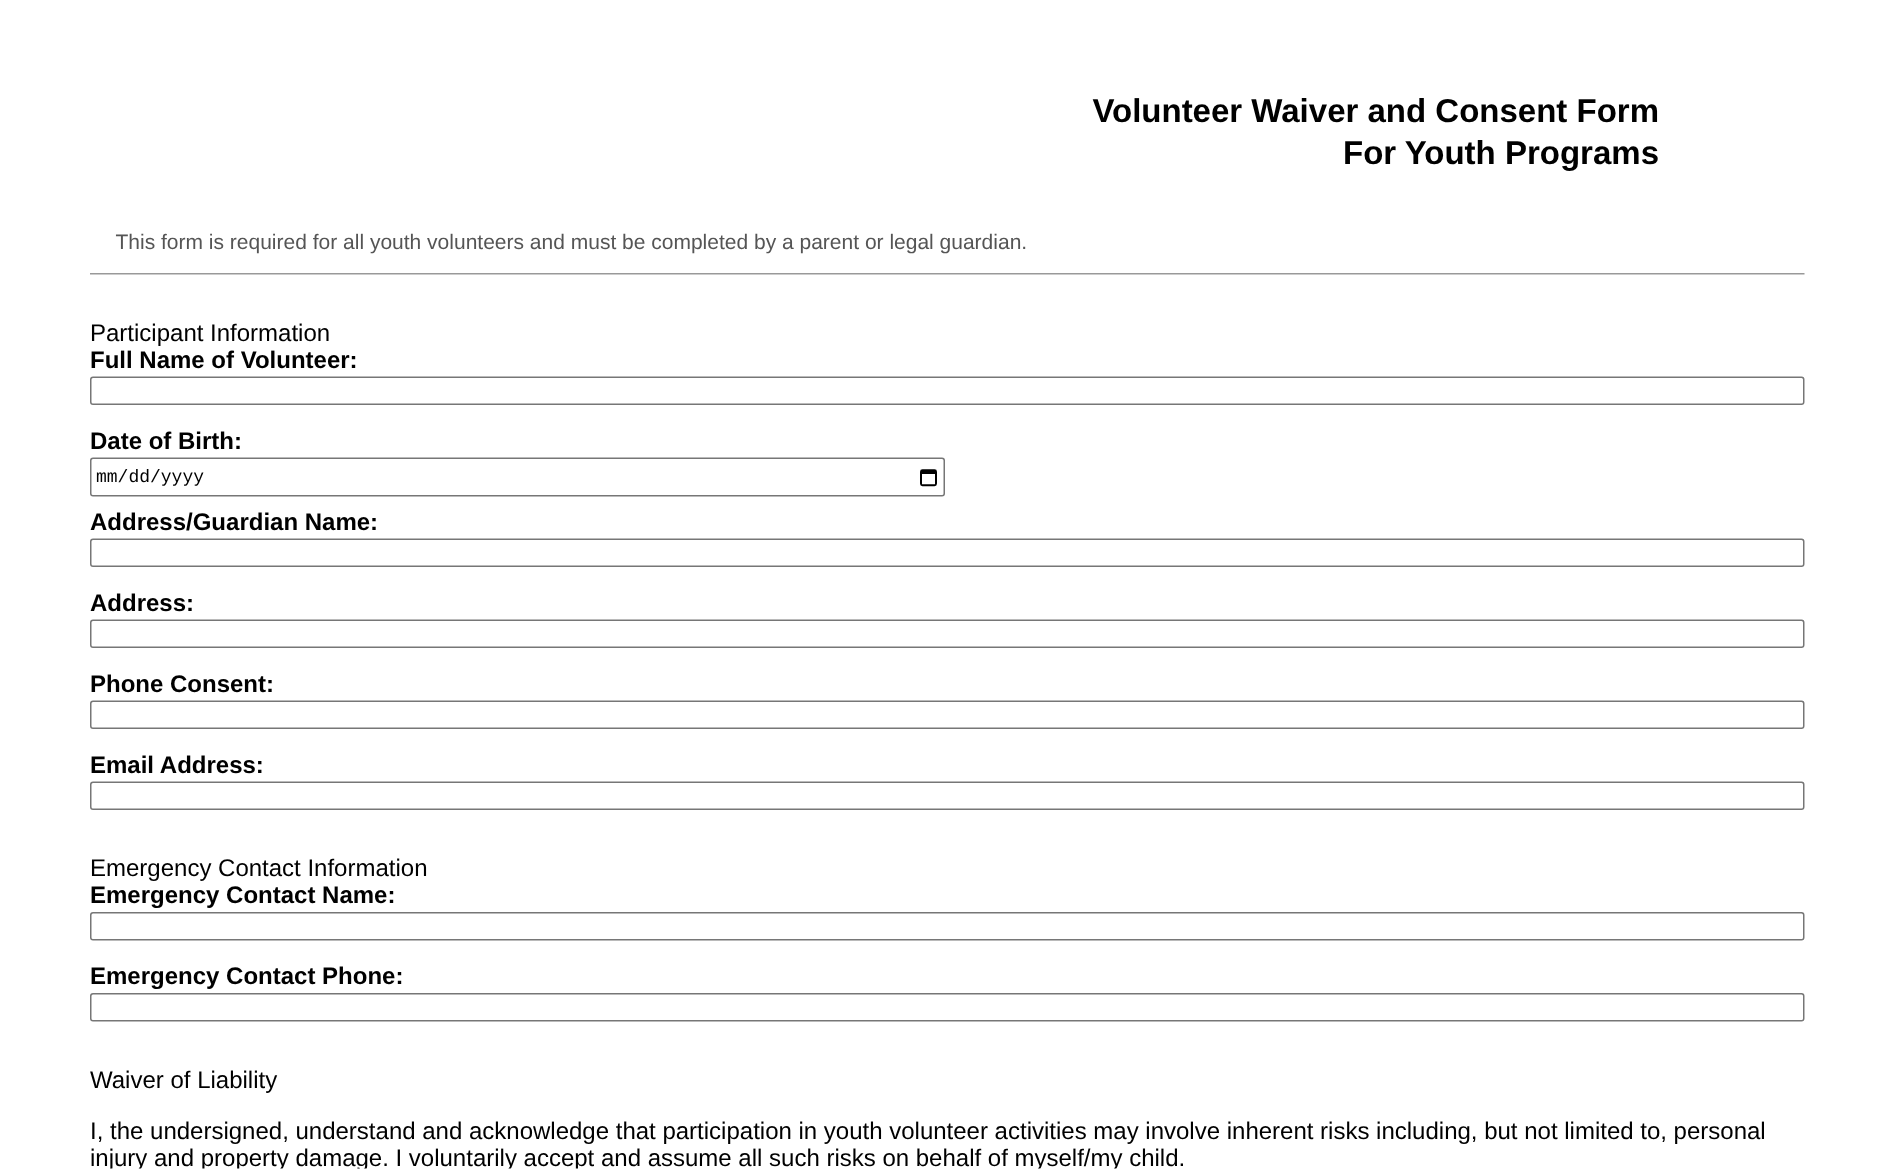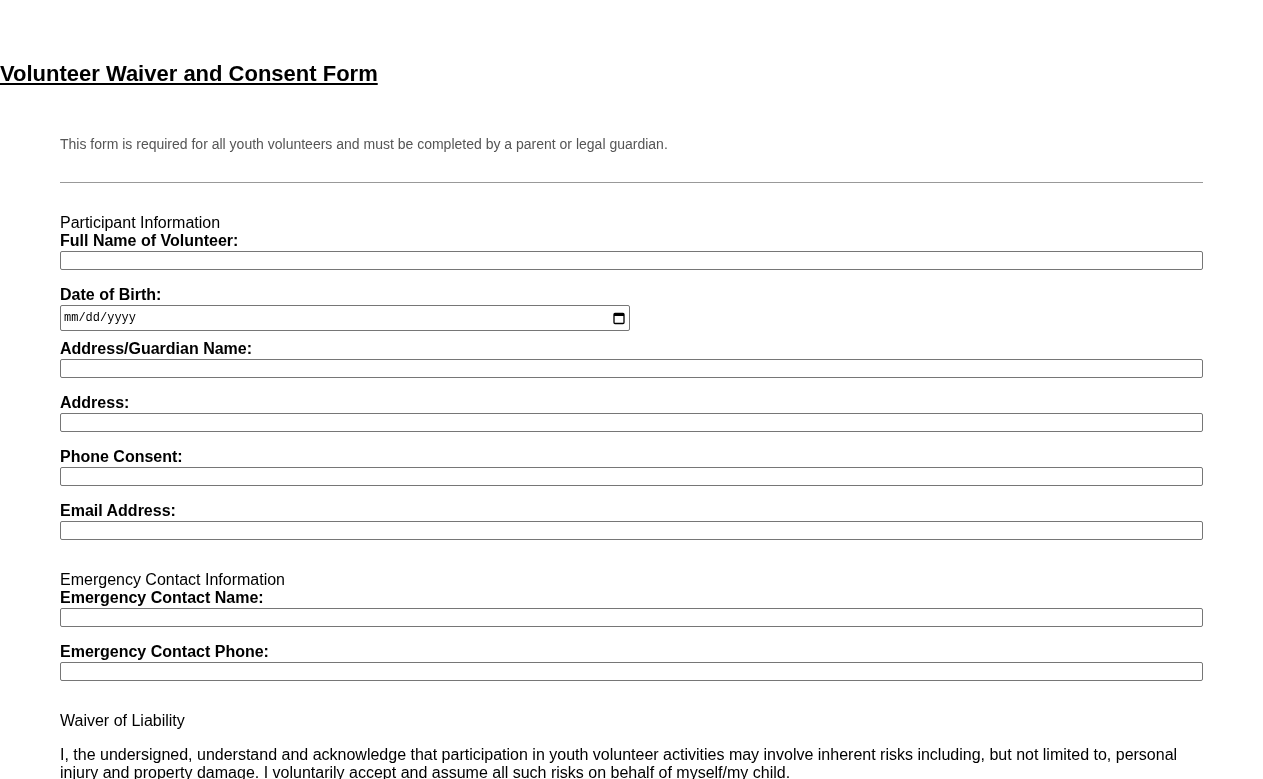--- a/index.html
+++ b/index.html
@@ -3,25 +3,25 @@
 <meta charset="utf-8">
 <style>
   html, body { margin: 0; padding: 0; background: #ffffff; }
   body {
     width: 1263px; height: 779px; overflow: hidden;
     font-family: "Liberation Sans", sans-serif; color: #000;
   }
   .page { position: relative; padding: 0 60px; }
   h1 {
     margin: 0; position: absolute; top: 60px; left: 0; width: 1106px;
-    text-align: left; font-size: 22px; font-weight: bold; line-height: 28px; text-decoration: underline;
+    text-align: right; font-size: 22px; font-weight: bold; line-height: 28px;
   }
   .intro {
     position: absolute; top: 136px; left: 60px;
-    font-size: 14px; color: #555; margin: 0;
+    font-size: 14px; color: #555; margin: 17px;
   }
   .rule {
     position: absolute; top: 182px; left: 60px; width: 1143px;
     height: 0; border: 0; border-top: 1px solid #999; margin: 0;
   }
   .abs { position: absolute; left: 60px; }
   .section-title { font-size: 16px; font-weight: normal; line-height: 18px; }
   .label { font-size: 16px; font-weight: bold; line-height: 18px; }
   .field {
     position: absolute; left: 60px; width: 1139px; height: 17px;
@@ -42,20 +42,21 @@
     position: absolute; top: 746px; left: 60px; width: 1143px;
     font-size: 16px; line-height: 18px; margin: 0;
   }
 </style>
 </head>
 <body>
 
 <div class="page">
   <h1>
     <span>Volunteer Waiver and Consent Form</span><br>
+    <span>For Youth Programs</span>
   </h1>
 
   <p class="intro">This form is required for all youth volunteers and must be completed by a parent or legal guardian.</p>
 
   <hr class="rule">
 
   <div class="abs section-title" style="top:214px">Participant Information</div>
   <div class="abs label" style="top:232px">Full Name of Volunteer:</div>
   <input class="field" style="top: 251px;" type="text" value="">
 

